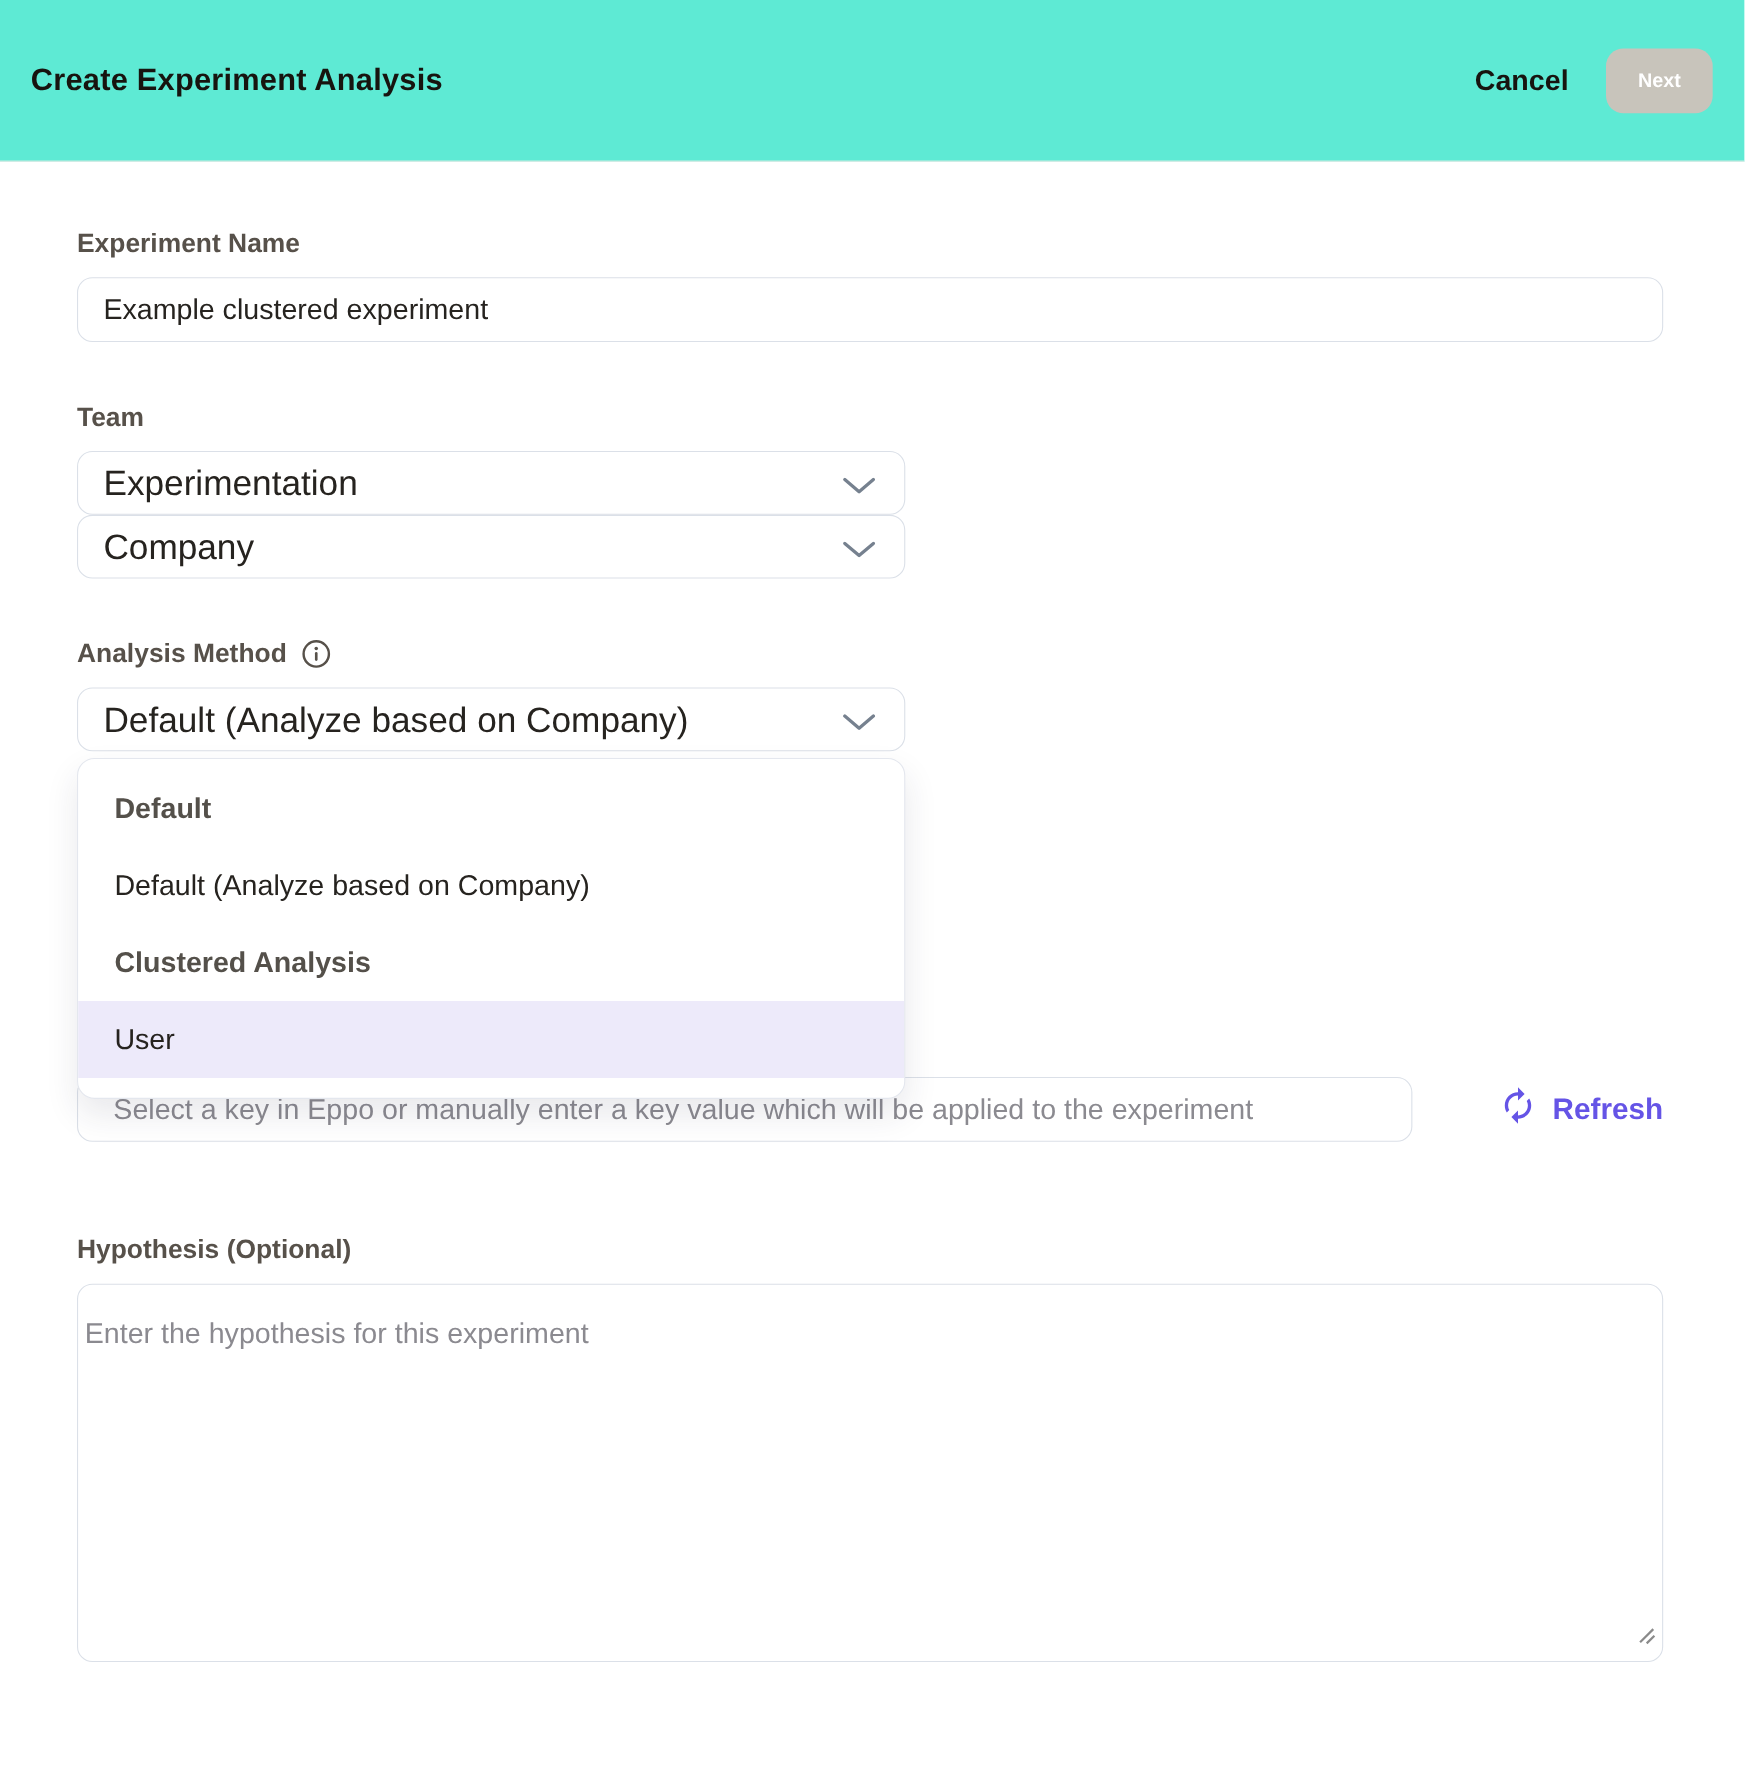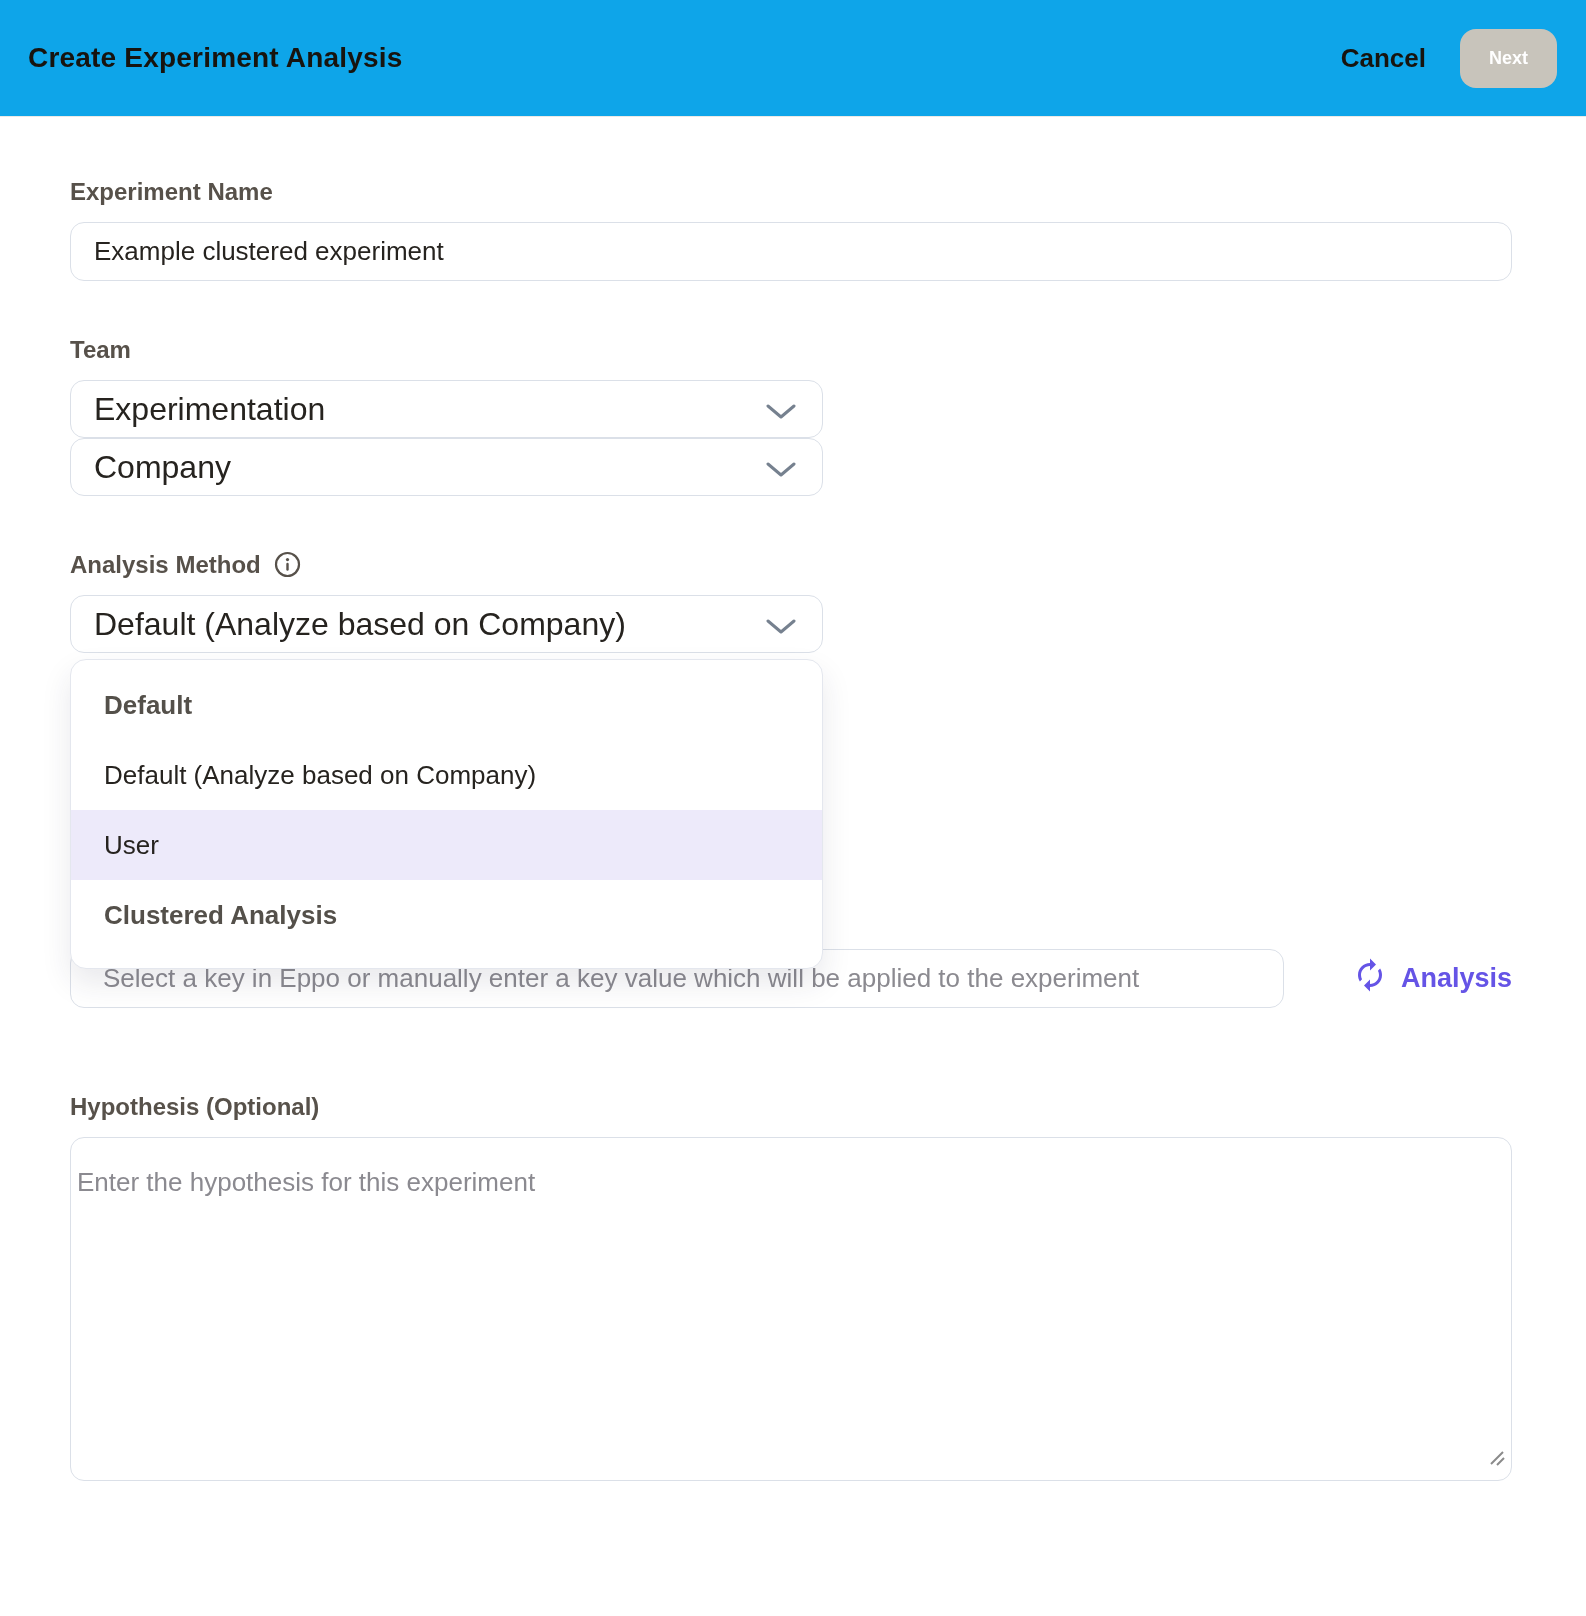--- a/index.html
+++ b/index.html
@@ -1,21 +1,21 @@
 <!DOCTYPE html>
 <html><head>
 <meta charset="utf-8">
 <style>
   * { margin:0; padding:0; box-sizing:border-box; }
   html,body { width:1586px; height:1616px; background:#ffffff;
     font-family:"Liberation Sans", sans-serif; color:#26231f; }
 
   
-  .header { display:flex; align-items:center; height:117px;
-    border-bottom:1px solid #ebeae7; padding:0 29px 0 28px; background:#0ea5e9; }
+  .header { display:flex; align-items:center; height:147px;
+    border-bottom:1px solid #ebeae7; padding:0 29px 0 28px; background:#5eead4; }
   .title { font-size:28px; font-weight:bold; color:#17140f; letter-spacing:.2px; }
   .header-actions { margin-left:auto; display:flex; gap:34px; }
   .cancel-btn { font-size:26px; font-weight:bold; color:#17140f; background:none;
     border:none; cursor:pointer; font-family:inherit; }
   .next-btn { background:#c8c4bb; color:#ffffff; font-size:18px; font-weight:bold;
     border:none; border-radius:16px; height:59px; padding:0 29px;
     font-family:inherit; cursor:default; }
 
   
   .form { padding:0 74px 0 70px; }
@@ -108,33 +108,33 @@
     <span>
       <svg width="30" height="16" viewBox="0 0 30 16">
           <polyline points="2,2 15,13 28,2" fill="none" stroke="#76818f" stroke-width="3" stroke-linecap="round" stroke-linejoin="round"></polyline>
         </svg>
     </span>
   </div>
 
   <div class="menu">
     <div class="menu-item menu-group">Default</div>
     <div class="menu-item menu-option">Default (Analyze based on Company)</div>
+    <div class="menu-item menu-group">Clustered Analysis</div>
     <div class="menu-item menu-option highlighted">User</div>
-    <div class="menu-item menu-group">Clustered Analysis</div>
   </div>
 
   <div class="key-row">
     <input class="text-input key-input" type="text" placeholder="Select a key in Eppo or manually enter a key value which will be applied to the experiment" style="">
     <div class="refresh-link">
       <span>
         <svg width="36" height="36" viewBox="0 0 24 24" fill="#6554e6">
           <path d="M12 6v3l4-4-4-4v3c-4.42 0-8 3.58-8 8 0 1.57.46 3.03 1.24 4.26L6.7 14.8c-.45-.83-.7-1.79-.7-2.8 0-3.31 2.69-6 6-6zm6.76 1.74L17.3 9.2c.44.84.7 1.79.7 2.8 0 3.31-2.69 6-6 6v-3l-4 4 4 4v-3c4.42 0 8-3.58 8-8 0-1.57-.46-3.03-1.24-4.26z"></path>
         </svg>
       </span>
-      <span>Analysis</span>
+      <span>Refresh</span>
     </div>
   </div>
 
   <div class="field-label" style="margin-top:84px">Hypothesis (Optional)</div>
   <div class="textarea-wrap">
     <textarea class="hypothesis-textarea" placeholder="Enter the hypothesis for this experiment" style=""></textarea>
     <span class="resize-handle">
       <svg width="18" height="18" viewBox="0 0 18 18">
         <line x1="4" y1="16" x2="16" y2="4" stroke="#8a8a8a" stroke-width="2"></line>
         <line x1="10" y1="17" x2="17" y2="10" stroke="#8a8a8a" stroke-width="2"></line>

